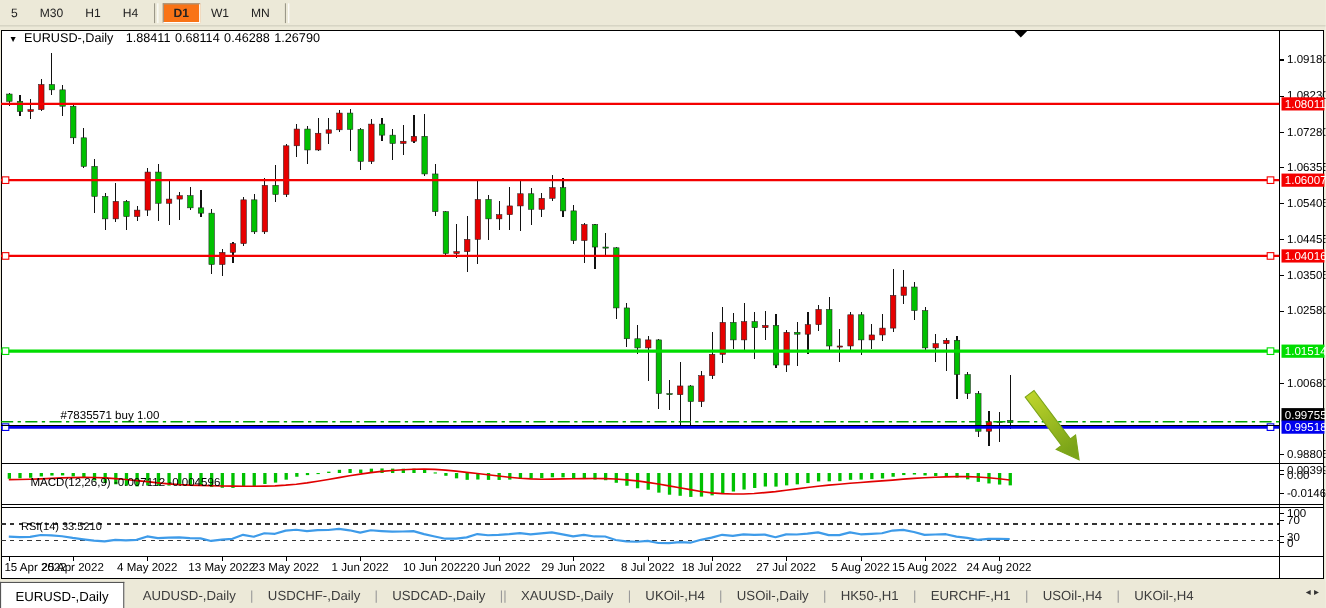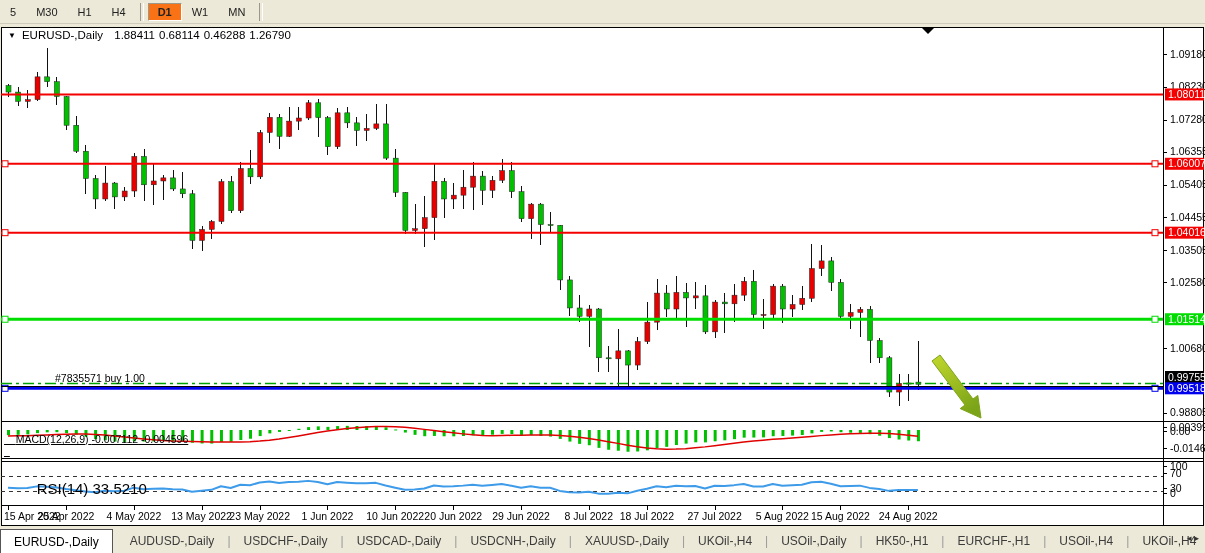--- a/index.html
+++ b/index.html
@@ -7,22 +7,22 @@
   #toolbar{position:absolute;left:0;top:0;width:1205px;height:23px;
     background:#ece9d8;display:flex;align-items:center;border-bottom:1px solid #cfccbe;}
   .tf-btn{font-size:11px;color:#222;padding:2px 9px;border:1px solid transparent;cursor:default;}
   .tf-btn.active{background:#f97316;border-color:#9b9889 #ffffff #ffffff #9b9889;font-weight:bold;}
   .tb-sep{width:2px;height:18px;border-left:1px solid #9b9889;border-right:1px solid #fff;margin:0 4px;}
   #plot-wrap{position:absolute;left:0;top:24px;}
   .overlay{position:absolute;font-size:11px;color:#000;white-space:pre;}
   #chart-title{left:8px;top:5px;display:flex;align-items:center;gap:4px;font-size:11.5px;}
   #chart-title .tri{font-size:8px;margin-right:2px;}
   #order-label{left:18px;top:348px;font-size:10.5px;margin-left:37px;}
-  #macd-label{left:4px;top:397px;font-size:10.5px;text-decoration:underline;}
-  #rsi-label{left:20px;top:439px;font-size:15px;}
+  #macd-label{left:16px;top:397px;font-size:10.5px;}
+  #rsi-label{left:8px;top:439px;font-size:10px;}
   #tabs{position:absolute;left:0;top:529px;width:1205px;height:24px;background:#ece9d8;
     display:flex;align-items:stretch;font-size:12px;color:#3c3c3c;}
   .tab{display:flex;align-items:center;padding:0 13px;cursor:default;}
   .tab.active{background:#ffffff;border:1px solid #555;border-bottom:none;color:#000;margin-right:4px;}
   .tab-sep{display:flex;align-items:center;color:#999;}
   #tab-scroll{position:absolute;right:3px;top:533px;font-size:9px;color:#333;letter-spacing:3px;}
 </style>
 </head>
 <body>
 
@@ -470,21 +470,20 @@
 </div>
 
 <div id="tabs">
     <div class="tab active">EURUSD-,Daily</div>
     <div class="tab">AUDUSD-,Daily</div>
     <span class="tab-sep">|</span>
     <div class="tab">USDCHF-,Daily</div>
     <span class="tab-sep">|</span>
     <div class="tab">USDCAD-,Daily</div>
     <span class="tab-sep">|</span>
-    <div class="tab">USDCNH-,Daily</div>
     <span class="tab-sep">|</span>
     <div class="tab">XAUUSD-,Daily</div>
     <span class="tab-sep">|</span>
     <div class="tab">UKOil-,H4</div>
     <span class="tab-sep">|</span>
     <div class="tab">USOil-,Daily</div>
     <span class="tab-sep">|</span>
     <div class="tab">HK50-,H1</div>
     <span class="tab-sep">|</span>
     <div class="tab">EURCHF-,H1</div>

